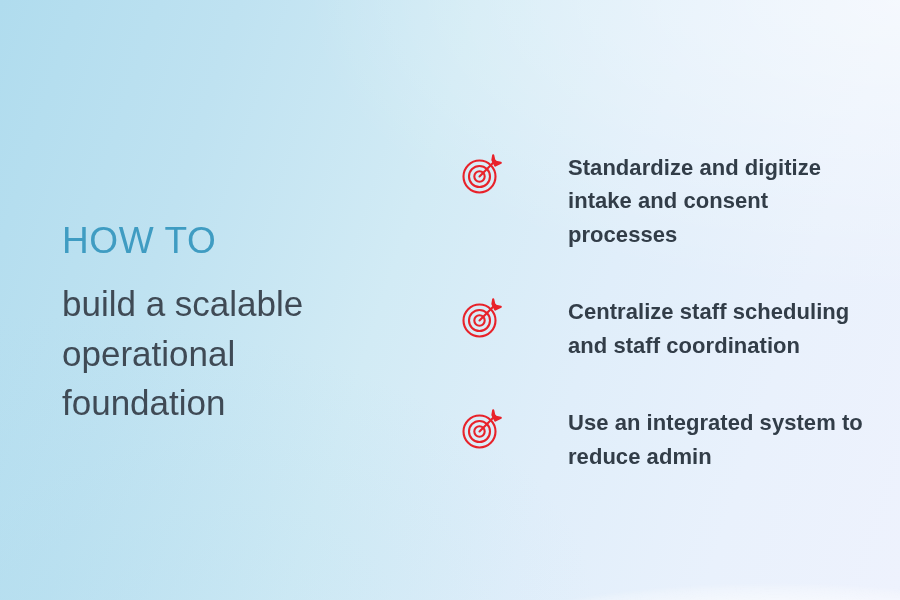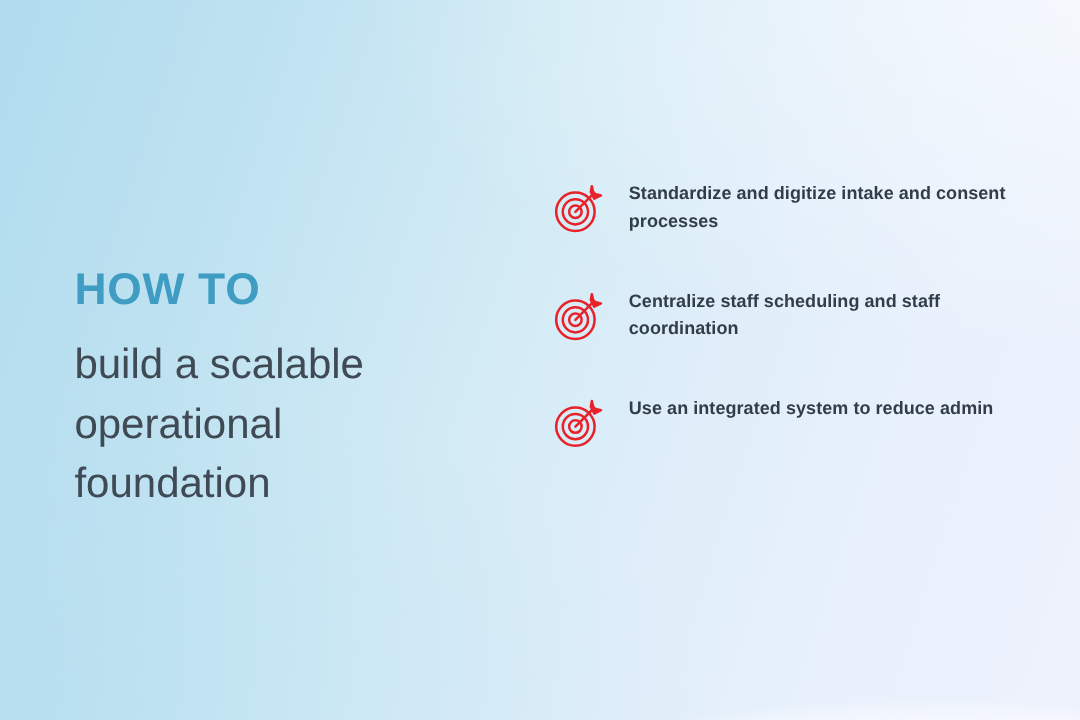--- a/index.html
+++ b/index.html
@@ -54,21 +54,21 @@
 
   
   .headline-block {
     position: absolute;
     left: 62px;
     top: 222px;
     width: 350px;
   }
   .eyebrow {
     font-size: 37px;
-    font-weight: 700;
+    font-weight: 400;
     letter-spacing: 0.6px;
     color: #3f9cc2;
     line-height: 1.0;
     margin: 0 0 20px 0;
   }
   .subhead {
     font-size: 35px;
     font-weight: 400;
     color: #3f4a55;
     line-height: 1.42;
@@ -93,26 +93,27 @@
   .bullet-icon {
     flex: 0 0 auto;
     width: 44px;
     height: 44px;
     margin-right: 20px;
     margin-top: 2px;
   }
   .bullet-icon svg { display: block; width: 44px; height: 44px; }
 
   .bullet-text {
-    font-size: 15px;
+    font-size: 22px;
     font-weight: 700;
     color: #323d48;
     line-height: 1.52;
     letter-spacing: 0.05px;
     padding-top: 1px;
+    margin-left: 44px;
   }
 </style>
 </head>
 <body>
 
 <div class="slide">
 
   <div class="wash"></div>
   <div class="bottom-arc"></div>
 

